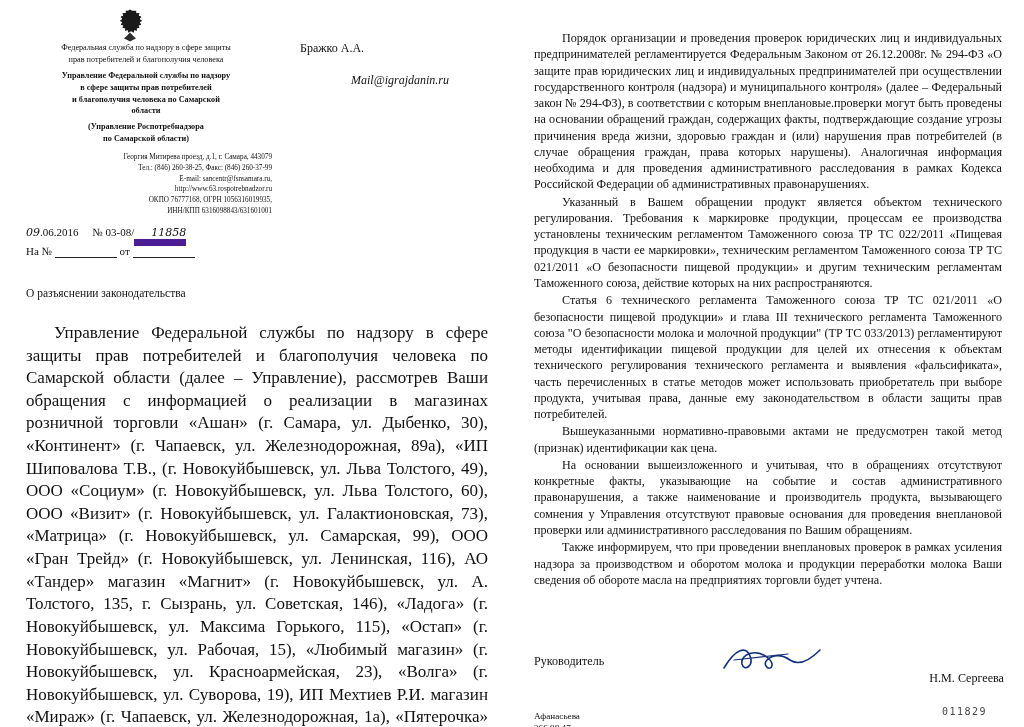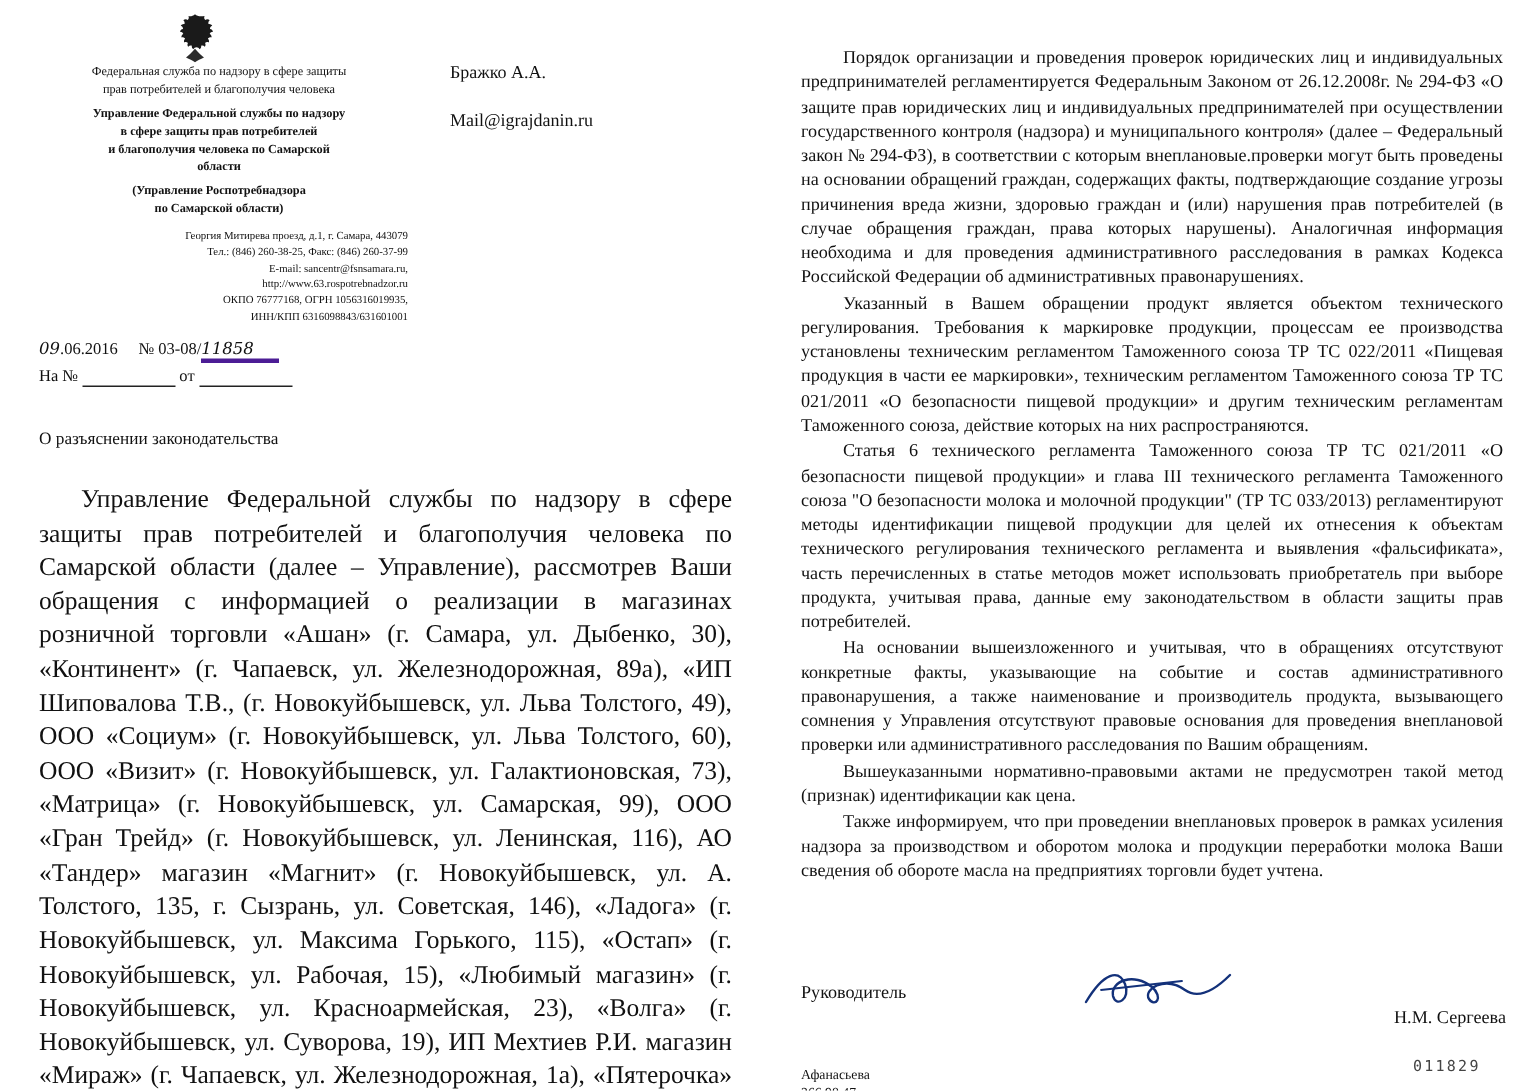--- a/index.html
+++ b/index.html
@@ -81,23 +81,23 @@
     top: 226px;
     width: 260px;
     font-size: 11px;
   }
   .datenum .hand {
     font-family: "DejaVu Serif", serif;
     font-style: italic;
   }
   .datenum .ul {
     display: inline-block;
-    border-bottom: 3px solid #4c1d95;
+    border-bottom: 7px solid #4c1d95;
     min-width: 52px;
-    text-align: left;
+    text-align: right;
   }
   .nadate {
     position: absolute;
     left: 26px;
     top: 245px;
     font-size: 11px;
   }
   .nadate .ul2 {
     display: inline-block;
     border-bottom: 1px solid #222;
@@ -116,20 +116,23 @@
     position: absolute;
     left: 300px;
     top: 38px;
     width: 190px;
     font-size: 12px;
     line-height: 1.8;
   }
   .addressee .mail {
     display: block;
     margin-top: 10px;
+    margin-left: 10px;
+    font-style: italic;
+    text-align: center;
   }
 
   
   .body-left {
     position: absolute;
     left: 26px;
     top: 322px;
     width: 462px;
     font-size: 17px;
     line-height: 1.33;
@@ -258,22 +261,22 @@
     </div>
 
     <div class="body-left">Управление Федеральной службы по надзору в сфере защиты прав потребителей и благополучия человека по Самарской области (далее – Управление), рассмотрев Ваши обращения с информацией о реализации в магазинах розничной торговли «Ашан» (г. Самара, ул. Дыбенко, 30), «Континент» (г. Чапаевск, ул. Железнодорожная, 89а), «ИП Шиповалова Т.В., (г. Новокуйбышевск, ул. Льва Толстого, 49), ООО «Социум» (г. Новокуйбышевск, ул. Льва Толстого, 60), ООО «Визит» (г. Новокуйбышевск, ул. Галактионовская, 73), «Матрица» (г. Новокуйбышевск, ул. Самарская, 99), ООО «Гран Трейд» (г. Новокуйбышевск, ул. Ленинская, 116), АО «Тандер» магазин «Магнит» (г. Новокуйбышевск, ул. А. Толстого, 135, г. Сызрань, ул. Советская, 146), «Ладога» (г. Новокуйбышевск, ул. Максима Горького, 115), «Остап» (г. Новокуйбышевск, ул. Рабочая, 15), «Любимый магазин» (г. Новокуйбышевск, ул. Красноармейская, 23), «Волга» (г. Новокуйбышевск, ул. Суворова, 19), ИП Мехтиев Р.И. магазин «Мираж» (г. Чапаевск, ул. Железнодорожная, 1а), «Пятерочка» (г. Чапаевск, ул. Ленина, 55, г. Сызрань, ул. Ульяновская, 110, г. Новокуйбышевск, ул. Венцека, 60), «Шанс» (г. Чапаевск, ул. Железнодорожная, 26), «МИНИ-МАГ № 1» (г. Сызрань, пр. Карла-Маркса, 92) Магазин «№7» (г. Сызрань, ул. Ульяновская, 129), «Авоська» (г. Сызрань, ул. Кутузова, 20/24), «Янтарь» (г. Чапаевск, ул. Ленина, 2), «Магазин Руслан-2» (г. Чапаевск, ул. Ленина, 34в), «Фабрика качества» (г. Новокуйбышевск, ул. Льва Толстого, 42), ЧП Суханова магазин «Черемушки» (г. Чапаевск, ул. Ленина, 68), указанной в обращениях (вх. №2633-г от 01.06.2016, № 2687-г, №2663-г, №2664-г, №2665-г, №2666-г, № 2667-г, № 2668-г, № 2669-г № 2670-г, № 2672-г, № 2673-г, № 2674-г, № 2675-г, № 2676-г, № 2677-г, № 2678-г, № 2679-г, № 2680-г, № 2681-г, № 2682-г, № 2683-г, № 2684-г, № 2685-г, № 2686-г от 02.06.2016 г., масла сливочного м.д.ж. 82,5 % и 72,5% в пачках по цене ниже 300 рублей за 1 кг) предложению о привлечении к административной ответственности соответствующих лиц, на основании данной информации, сообщает следующее:</div>
   </div>
 
   <div class="col-right">
     <div class="body-right">
       <p>Порядок организации и проведения проверок юридических лиц и индивидуальных предпринимателей регламентируется Федеральным Законом от 26.12.2008г. № 294-ФЗ «О защите прав юридических лиц и индивидуальных предпринимателей при осуществлении государственного контроля (надзора) и муниципального контроля» (далее – Федеральный закон № 294-ФЗ), в соответствии с которым внеплановые.проверки могут быть проведены на основании обращений граждан, содержащих факты, подтверждающие создание угрозы причинения вреда жизни, здоровью граждан и (или) нарушения прав потребителей (в случае обращения граждан, права которых нарушены). Аналогичная информация необходима и для проведения административного расследования в рамках Кодекса Российской Федерации об административных правонарушениях.</p>
       <p>Указанный в Вашем обращении продукт является объектом технического регулирования. Требования к маркировке продукции, процессам ее производства установлены техническим регламентом Таможенного союза ТР ТС 022/2011 «Пищевая продукция в части ее маркировки», техническим регламентом Таможенного союза ТР ТС 021/2011 «О безопасности пищевой продукции» и другим техническим регламентам Таможенного союза, действие которых на них распространяются.</p>
       <p>Статья 6 технического регламента Таможенного союза ТР ТС 021/2011 «О безопасности пищевой продукции» и глава III технического регламента Таможенного союза "О безопасности молока и молочной продукции" (ТР ТС 033/2013) регламентируют методы идентификации пищевой продукции для целей их отнесения к объектам технического регулирования технического регламента и выявления «фальсификата», часть перечисленных в статье методов может использовать приобретатель при выборе продукта, учитывая права, данные ему законодательством в области защиты прав потребителей.</p>
+      <p>Вышеуказанными нормативно-правовыми актами не предусмотрен такой метод (признак) идентификации как цена.</p>
       <p>На основании вышеизложенного и учитывая, что в обращениях отсутствуют конкретные факты, указывающие на событие и состав административного правонарушения, а также наименование и производитель продукта, вызывающего сомнения у Управления отсутствуют правовые основания для проведения внеплановой проверки или административного расследования по Вашим обращениям.</p>
-      <p>Вышеуказанными нормативно-правовыми актами не предусмотрен такой метод (признак) идентификации как цена.</p>
       <p>Также информируем, что при проведении внеплановых проверок в рамках усиления надзора за производством и оборотом молока и продукции переработки молока Ваши сведения об обороте масла на предприятиях торговли будет учтена.</p>
     </div>
 
     <div class="sig-row">
       <span class="sig-role">Руководитель</span>
       <span class="sig-scribble">
         <svg viewBox="0 0 120 34" width="120" height="34" aria-hidden="true">
           <path d="M8 26 C20 6, 30 4, 34 14 C38 24, 28 30, 26 22 C24 12, 40 6, 52 16 C60 23, 54 30, 50 24 C46 18, 60 8, 74 18 C84 25, 96 16, 104 8" fill="none" stroke="#13317a" stroke-width="1.6" stroke-linecap="round"></path>
           <path d="M18 18 L72 12" fill="none" stroke="#13317a" stroke-width="1.2" stroke-linecap="round"></path>
         </svg>

